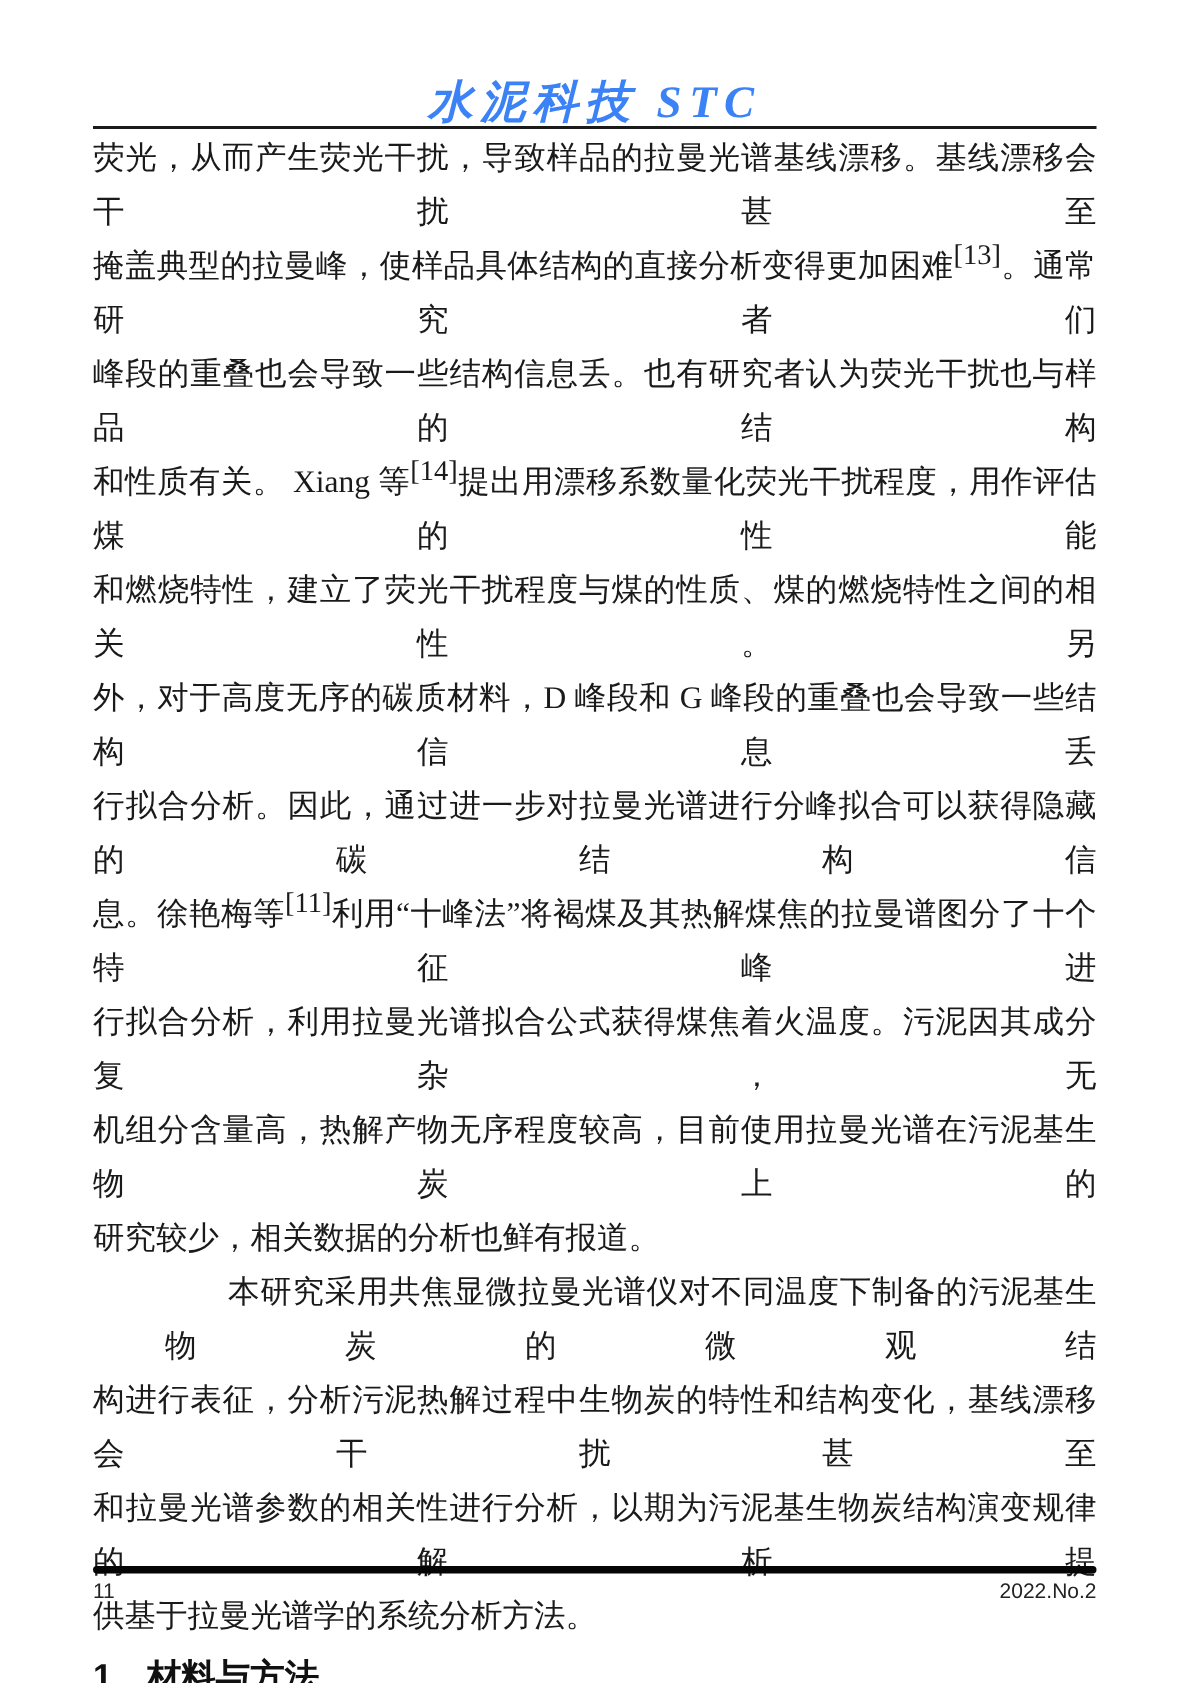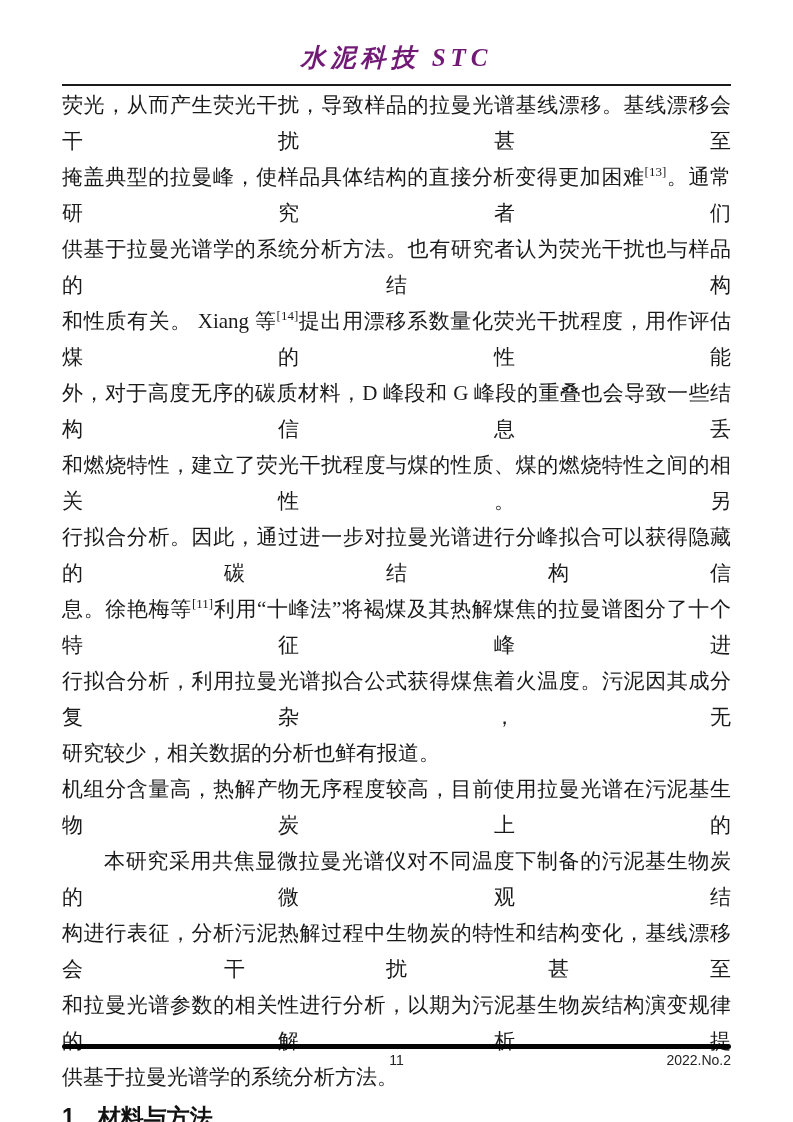--- a/index.html
+++ b/index.html
@@ -17,27 +17,28 @@
     color: #1a1a1a;
   }
   .header {
     position: absolute;
     top: 40px;
     left: 62px;
     width: 669px;
     text-align: center;
   }
   .journal-title {
-    font-size: 25px;
+    font-size: 30px;
     line-height: 36px;
     font-style: italic;
     font-weight: bold;
     letter-spacing: 5px;
-    color: #701a75;
+    color: #3b82f6;
     white-space: pre;
+    margin-top: 11px;
   }
   .header-rule {
     position: absolute;
     top: 84px;
     left: 62px;
     width: 669px;
     border-top: 2px solid #1b1b1b;
   }
   .article-body {
     position: absolute;
@@ -51,23 +52,24 @@
     min-height: 36px;
     text-align: justify;
     text-align-last: justify;
     white-space: pre-wrap;
   }
   .tline.nolast {
     text-align-last: left;
   }
   .tline.ind {
     text-indent: 2em;
+    margin-left: 48px;
   }
   .tline sup {
-    font-size: 13px;
+    font-size: 19px;
     line-height: 0;
     vertical-align: 8px;
     letter-spacing: 0;
   }
   .heading1 {
     font-family: "Liberation Sans", "DejaVu Sans", sans-serif;
     font-weight: bold;
     font-size: 23px;
     line-height: 44px;
     height: 44px;
@@ -91,21 +93,21 @@
     height: 22px;
     margin-top: 3px;
     font-family: "Liberation Sans", "DejaVu Sans", sans-serif;
     font-size: 14px;
     color: #222222;
   }
   .page-number {
     position: absolute;
     left: 0;
     width: 100%;
-    text-align: center;
+    text-align: left;
   }
   .issue {
     position: absolute;
     right: 0;
     text-align: center;
   }
 </style>
 </head>
 <body>
 
@@ -114,29 +116,29 @@
   <div class="header">
     <div class="journal-title">水泥科技 STC</div>
   </div>
 
   <div class="header-rule"></div>
 
   <div class="article-body">
       <div class="para">
         <div class="tline">荧光，从而产生荧光干扰，导致样品的拉曼光谱基线漂移。基线漂移会干扰甚至</div>
         <div class="tline">掩盖典型的拉曼峰，使样品具体结构的直接分析变得更加困难<sup>[13]</sup>。通常研究者们</div>
-        <div class="tline">供基于拉曼光谱学的系统分析方法。也有研究者认为荧光干扰也与样品的结构</div>
+        <div class="tline">峰段的重叠也会导致一些结构信息丢。也有研究者认为荧光干扰也与样品的结构</div>
         <div class="tline">和性质有关。 Xiang 等<sup>[14]</sup>提出用漂移系数量化荧光干扰程度，用作评估煤的性能</div>
+        <div class="tline">和燃烧特性，建立了荧光干扰程度与煤的性质、煤的燃烧特性之间的相关性。另</div>
         <div class="tline">外，对于高度无序的碳质材料，D 峰段和 G 峰段的重叠也会导致一些结构信息丢</div>
-        <div class="tline">和燃烧特性，建立了荧光干扰程度与煤的性质、煤的燃烧特性之间的相关性。另</div>
         <div class="tline">行拟合分析。因此，通过进一步对拉曼光谱进行分峰拟合可以获得隐藏的碳结构信</div>
         <div class="tline">息。徐艳梅等<sup>[11]</sup>利用“十峰法”将褐煤及其热解煤焦的拉曼谱图分了十个特征峰进</div>
         <div class="tline">行拟合分析，利用拉曼光谱拟合公式获得煤焦着火温度。污泥因其成分复杂，无</div>
+        <div class="tline">机组分含量高，热解产物无序程度较高，目前使用拉曼光谱在污泥基生物炭上的</div>
         <div class="tline nolast">研究较少，相关数据的分析也鲜有报道。</div>
-        <div class="tline">机组分含量高，热解产物无序程度较高，目前使用拉曼光谱在污泥基生物炭上的</div>
       </div>
       <div class="para">
         <div class="tline ind">本研究采用共焦显微拉曼光谱仪对不同温度下制备的污泥基生物炭的微观结</div>
         <div class="tline">构进行表征，分析污泥热解过程中生物炭的特性和结构变化，基线漂移会干扰甚至</div>
         <div class="tline">和拉曼光谱参数的相关性进行分析，以期为污泥基生物炭结构演变规律的解析提</div>
         <div class="tline nolast">供基于拉曼光谱学的系统分析方法。</div>
       </div>
       <div class="heading1">1　材料与方法</div>
     </div>
 

